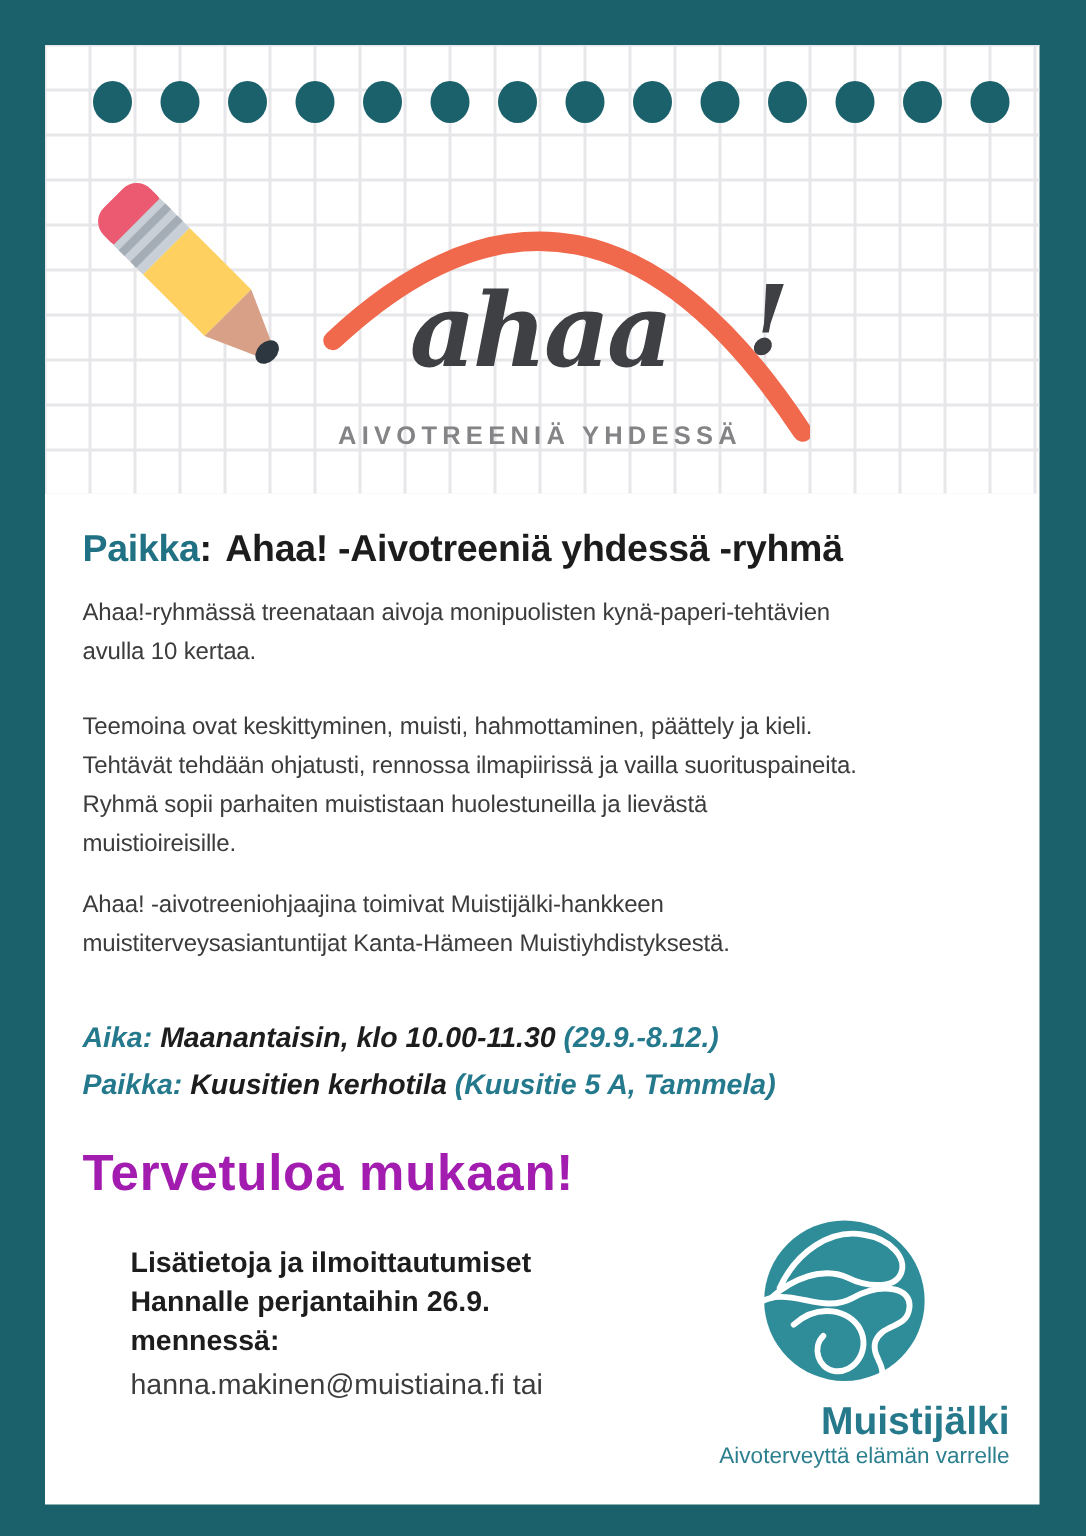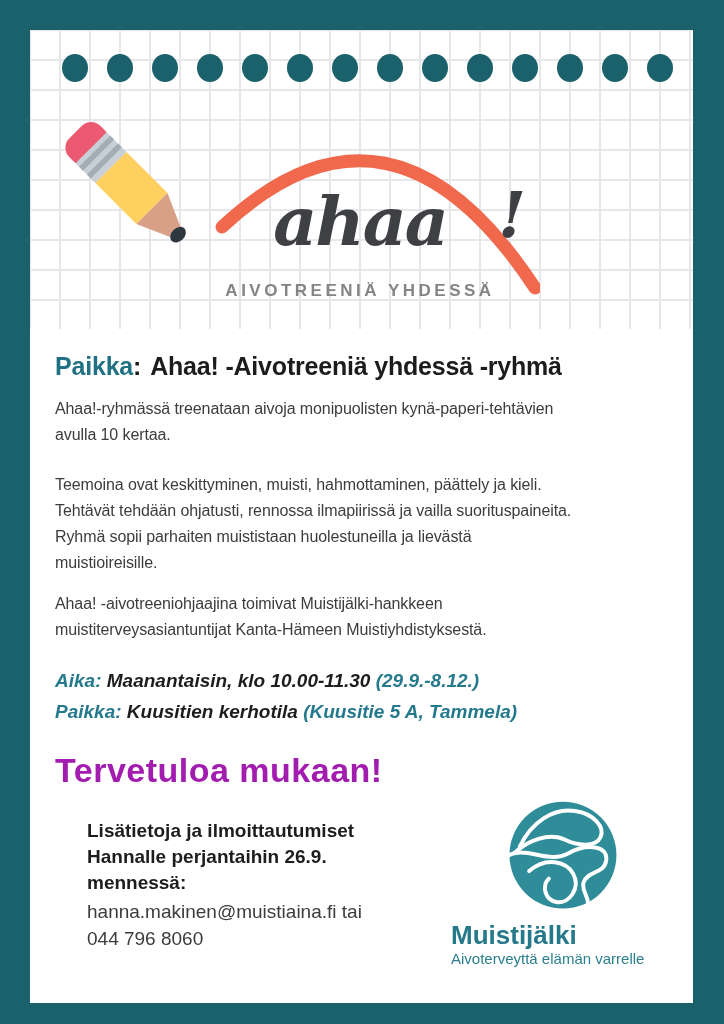--- a/index.html
+++ b/index.html
@@ -67,40 +67,40 @@
     letter-spacing:-0.2px; margin-bottom:15px; white-space:nowrap;
   }
   .t-teal { color:#1f7183; }
   .t-rest { margin-left:9px; }
   p.body {
     font-size:16px; line-height:26px; color:#3c3c3c;
     letter-spacing:-0.1px; white-space:pre-line;
   }
   p.p1 { margin-bottom:24px; }
   p.p2 { margin-bottom:15px; }
-  p.p3 { margin-bottom:22px; }
+  p.p3 { margin-bottom:34px; }
 
   .details { margin-bottom:24px;font-style:italic; }
   .detail-line { font-size:19px; font-weight:bold; line-height:31px; color:#1d1d1d; white-space:nowrap; }
   .detail-teal { color:#24798c; }
 
   .welcome {
     font-size:34px; font-weight:bold; color:#a21caf;
     letter-spacing:0.5px; margin-bottom:6px;
   }
 
   .bottom-row { display:flex; align-items:flex-start; }
   .contact { flex:1 1 auto; padding-top:22px;margin-left:32px; }
   .contact-bold {
     font-size:19px; font-weight:bold; color:#1d1d1d;
     line-height:26px; white-space:pre-line;
   }
   .contact-normal { font-size:19px; color:#3c3c3c; line-height:27px; margin-top:2px; }
 
-  .org-logo { width:222px; flex:0 0 auto; text-align:left; }
+  .org-logo { width:222px; flex:0 0 auto; text-align:right; }
   .org-circle { width:122px; height:122px; margin:0 auto; display:block; }
   .org-name { font-size:26px; font-weight:bold; color:#26798a; line-height:30px; margin-top:2px; }
   .org-tagline { font-size:15px; color:#2b7f8e; line-height:18px; }
 </style>
 </head>
 <body>
 
 <div class="page">
   <div class="paper">
 
@@ -173,21 +173,20 @@
 
       <div class="welcome">Tervetuloa mukaan!</div>
 
       <div class="bottom-row">
         <div class="contact">
           <div class="contact-bold">Lisätietoja ja ilmoittautumiset
 Hannalle perjantaihin 26.9.
 mennessä:</div>
           <div class="contact-normal">
             <div>hanna.makinen@muistiaina.fi tai</div>
-            <div>044 796 8060</div>
           </div>
         </div>
 
         <div class="org-logo">
           <svg class="org-circle" viewBox="0 0 130 130" width="122" height="122">
             <circle cx="66" cy="63" r="57" fill="#2f8d99"></circle>
             <g fill="none" stroke="#ffffff" stroke-width="4.2" stroke-linecap="round">
               <path d="M 20 54 C 32 28, 56 12, 79 16 C 99 19, 111 33, 106 44 C 101 55, 81 53, 69 47 C 51 38, 28 48, 14 61"></path>
               <path d="M 3 66 C 26 50, 48 74, 72 61 C 92 50, 115 53, 112 69 C 110 83, 93 79, 88 92 C 85 103, 96 108, 92 119"></path>
               <path d="M 30 80 C 48 64, 70 70, 77 83 C 85 98, 73 115, 59 113 C 47 111, 43 96, 51 88"></path>

